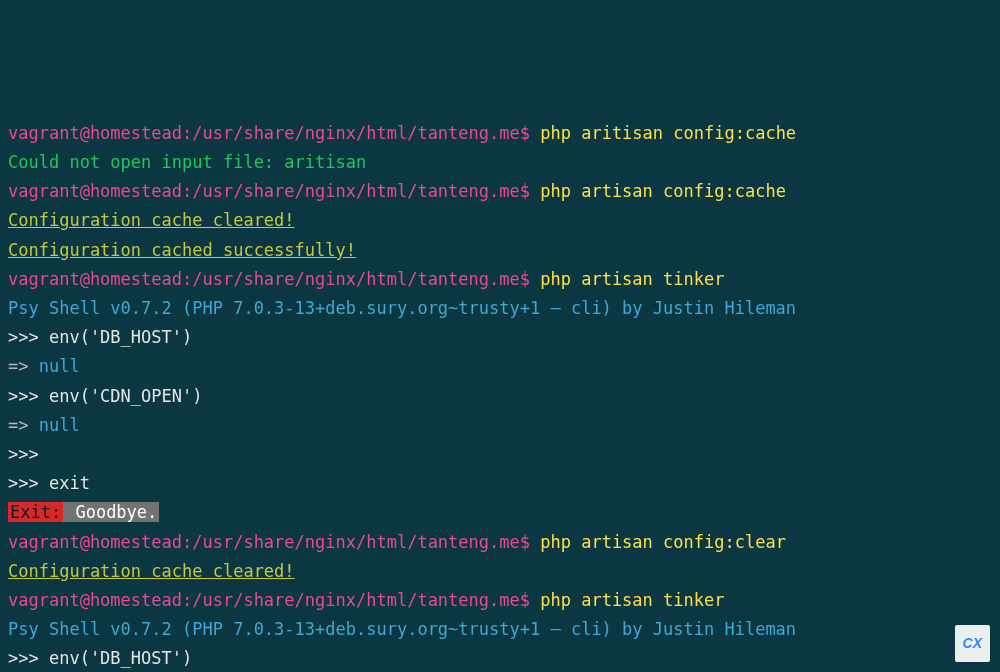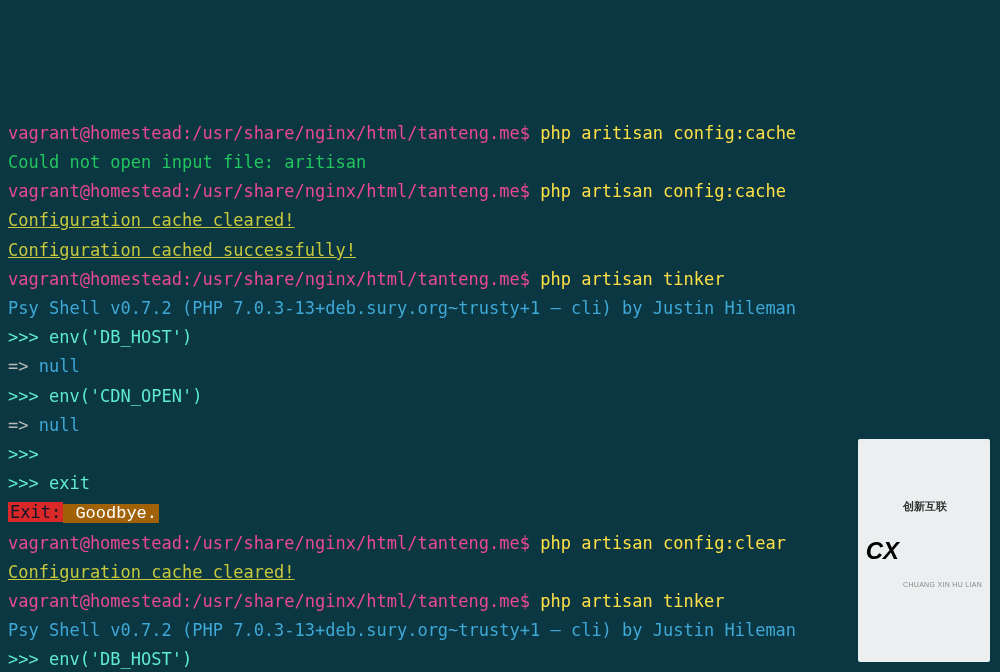--- a/index.html
+++ b/index.html
@@ -15,52 +15,51 @@
     white-space: pre;
     padding-left: 8px;
     padding-top: 2px;
     position: relative;
   }
   .prompt-user { color: #ec4899; }
   .cmd { color: #fde047; }
   .err { color: #22c55e; }
   .success { color: #c8c83c; text-decoration: underline; } 
   .psy { color: #3fa8d6; text-align: right; }     
-  .repl { color: #5eead4; margin-top: 12px; }
+  .repl { color: #e5e5e5; margin-top: 12px; }
   .null { color: #3fa8d6; }
   .arrow { color: #b8b8b8; }
   .exit-hl {
     background: #d82828;
     color: #0f172a;
     padding: 0 2px;
   }
   .goodbye-hl {
-    background: #a16207;
+    background: #737373;
     color: #ffffff;
     padding: 0 2px;
-    font-family: Liberation Mono, monospace;
   }
   .watermark {
     position: absolute;
     bottom: 10px;
     right: 10px;
     background: rgba(255,255,255,0.92);
     padding: 4px 8px;
     border-radius: 2px;
     display: flex;
     align-items: center;
     gap: 4px;
     font-family: sans-serif;
     color: #333;
   }
   .watermark .logo {
     font-weight: bold;
     font-style: italic;
-    font-size: 24px;
-    color: #000000;
+    font-size: 14px;
+    color: #3b82f6;
   }
   .watermark .txt {
     font-size: 11px;
     line-height: 11px;
     font-weight: bold;
   }
   .watermark .sub {
     font-size: 7px;
     color: #888;
     letter-spacing: 0.3px;
@@ -92,20 +91,16 @@
 <span class="psy pre">Psy Shell v0.7.2 (PHP 7.0.3-13+deb.sury.org~trusty+1 — cli) by Justin Hileman</span>
 <span class="repl pre">&gt;&gt;&gt; env('DB_HOST')</span>
  
 
  
 
 </div>
 
 <div class="watermark">
   <span class="logo">CX</span>
-  <span>
-    <div class="txt">创新互联</div>
-    <div class="sub">CHUANG XIN HU LIAN</div>
-  </span>
 </div>
 
 
 
 
 </body></html>

